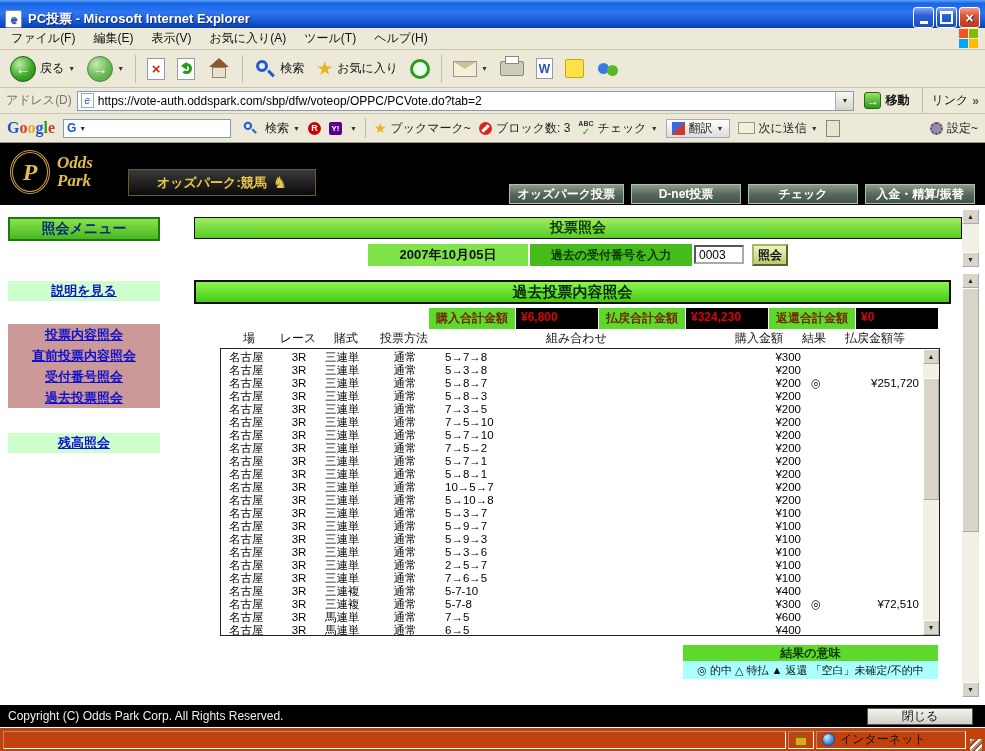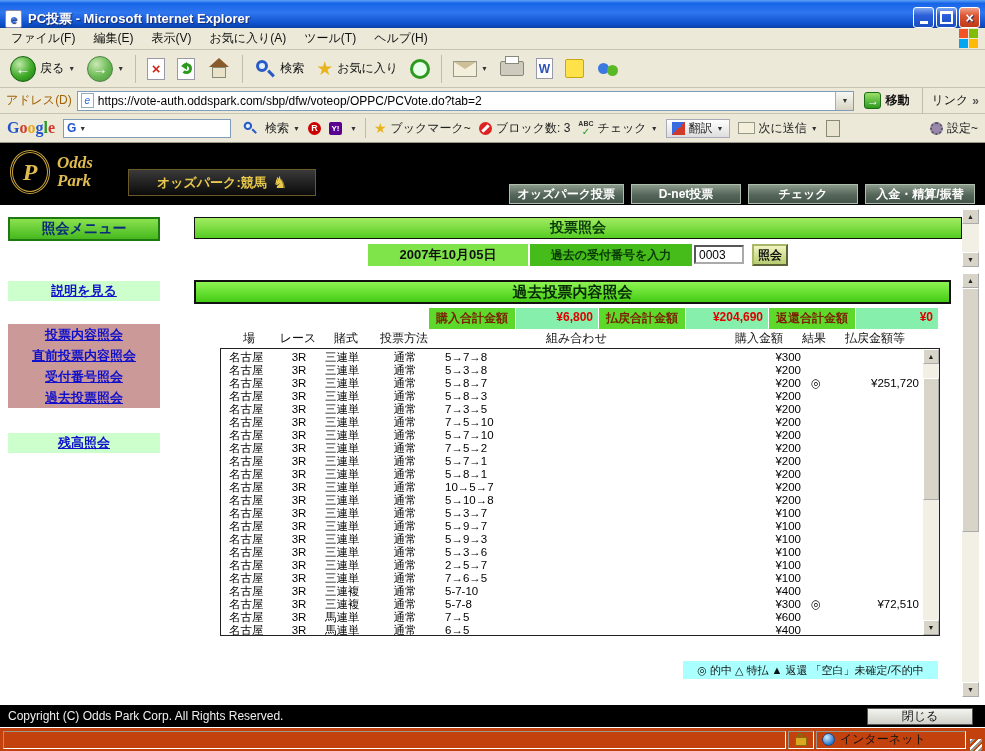--- a/index.html
+++ b/index.html
@@ -70,21 +70,21 @@
   .word-ic{width:17px;height:21px;background:#fff;border:1px solid #99a;display:flex;align-items:center;justify-content:center;color:#2a52b8;font-weight:bold;font-size:12px;box-sizing:border-box}
   .word-ic::after{content:"W"}
   .note-ic{width:17px;height:17px;background:#ffe14a;border:1px solid #c8a810;border-radius:2px}
   .msn-ic{position:relative;width:24px;height:20px}
   .msn-ic::before{content:"";position:absolute;left:2px;top:4px;width:11px;height:11px;border-radius:50%;background:#3a7ae0}
   .msn-ic::after{content:"";position:absolute;left:11px;top:6px;width:11px;height:11px;border-radius:50%;background:#58b828}
 
   
   .addrbar{position:absolute;top:88px;left:0;width:100%;height:26px;background:#ECE9D8;
     border-bottom:1px solid #c6c3ae;display:flex;align-items:center;gap:5px;padding:0 6px;box-sizing:border-box}
-  .addr-label{color:#a16207;white-space:nowrap}
+  .addr-label{color:#737373;white-space:nowrap}
   .addr-field{flex:1;height:20px;background:#fff;border:1px solid #7f9db9;display:flex;align-items:center;padding-left:3px;box-sizing:border-box}
   .favicon{width:13px;height:15px;background:#fff;border:1px solid #9ab;display:flex;align-items:center;justify-content:center;color:#2a6ae0;font-size:10px;font-style:italic;box-sizing:border-box}
   .favicon::after{content:"e"}
   .addr-input{flex:1;border:none;outline:none;font-family:inherit;font-size:12px;padding:0 4px;height:16px;background:transparent}
   .addr-dd{width:17px;height:18px;background:linear-gradient(180deg,#f8f8f4,#d8d4c4);border-left:1px solid #aab;
     display:flex;align-items:center;justify-content:center}
   .go-btn{display:flex;align-items:center;gap:4px;padding:1px 5px;font-weight:bold;color:#111}
   .go-ic{width:17px;height:17px;border-radius:3px;background:linear-gradient(180deg,#9ae06a,#2c9a1e);
     border:1px solid #1c6a12;color:#fff;font-weight:bold;display:flex;align-items:center;justify-content:center;font-size:12px;box-sizing:border-box}
   .go-ic::after{content:"→"}
@@ -166,21 +166,21 @@
   .lblcell{position:absolute;left:336px;top:0;width:162px;height:22px;background:#46bc1a;display:flex;align-items:center;justify-content:center;
     color:#083808;font-size:12px;font-weight:bold}
   .rcpt{position:absolute;left:500px;top:1px;width:50px;height:19px;border:2px inset #aaa;font-family:inherit;font-size:12px;padding:0 3px;box-sizing:border-box}
   .inq-btn{position:absolute;left:558px;top:0;width:36px;height:22px;background:linear-gradient(180deg,#f0f4c0,#b8cc70);
     border:2px outset #a8b868;font-family:inherit;font-size:12px;font-weight:bold;color:#111;padding:0;box-sizing:border-box}
   .bar2{position:absolute;top:75px;left:0;width:757px;height:24px;background:linear-gradient(180deg,#8ef452,#44cc14);
     border:2px solid #111;color:#052a05;font-weight:bold;font-size:15px;display:flex;align-items:center;justify-content:center;box-sizing:border-box}
   .summary{position:absolute;top:103px;right:26px;display:flex}
   .sum-pair{display:flex}
   .sum-label{background:#5cd92a;color:#7a2200;font-weight:bold;font-size:12px;padding:2px 7px;border-left:1px solid #fff;white-space:nowrap}
-  .sum-value{background:#86efac;color:#e00000;font-weight:bold;font-size:12px;padding:2px 5px;min-width:72px;text-align:right;border-left:1px solid #fff}
+  .sum-value{background:#000000;color:#e00000;font-weight:bold;font-size:12px;padding:2px 5px;min-width:72px;border-left:1px solid #fff}
   .colheads{position:absolute;top:125px;left:26px;width:701px;display:grid;
     grid-template-columns:58px 40px 56px 60px 1fr 80px 30px 92px;font-size:12px;color:#111}
   .colhead{text-align:center;white-space:nowrap}
   .table-box{position:absolute;top:143px;left:26px;width:720px;height:288px;border:1px solid #222;background:#fff;box-sizing:border-box}
   .rows{position:absolute;left:0;top:0;right:16px;bottom:0;overflow:hidden;padding-top:2px}
   .trow{display:grid;grid-template-columns:58px 40px 56px 60px 1fr 80px 30px 92px;height:13px;line-height:13px;font-size:11.5px;color:#000;white-space:nowrap}
   .c.v{padding-left:8px}
   .c.r{text-align:center}
   .c.t{padding-left:6px}
   .c.m{text-align:center}
@@ -458,21 +458,21 @@
 
         <div class="summary">
 
             <span class="sum-pair">
               <span class="sum-label">購入合計金額</span>
               <span class="sum-value">¥6,800</span>
             </span>
 
             <span class="sum-pair">
               <span class="sum-label">払戻合計金額</span>
-              <span class="sum-value">¥204,690</span>
+              <span class="sum-value">¥324,230</span>
             </span>
 
             <span class="sum-pair">
               <span class="sum-label">返還合計金額</span>
               <span class="sum-value">¥0</span>
             </span>
           </div>
 
         <div class="colheads">
 
@@ -733,20 +733,21 @@
             </div>
           <div class="tsb">
             <span class="sb-btn up"></span>
             <span class="track">
                 <span class="thumb"></span>
               </span>
             <span class="sb-btn dn"></span>
           </div>
         </div>
 
+        <div class="legend-title">結果の意味</div>
         <div class="legend">◎ 的中 △ 特払 ▲ 返還 「空白」未確定/不的中</div>
       </div>
 
       <div class="rail">
         <div class="sbar s1">
           <span class="sb-btn up"></span>
           <span class="sb-track"></span>
           <span class="sb-btn dn"></span>
         </div>
         <div class="sbar s2">

